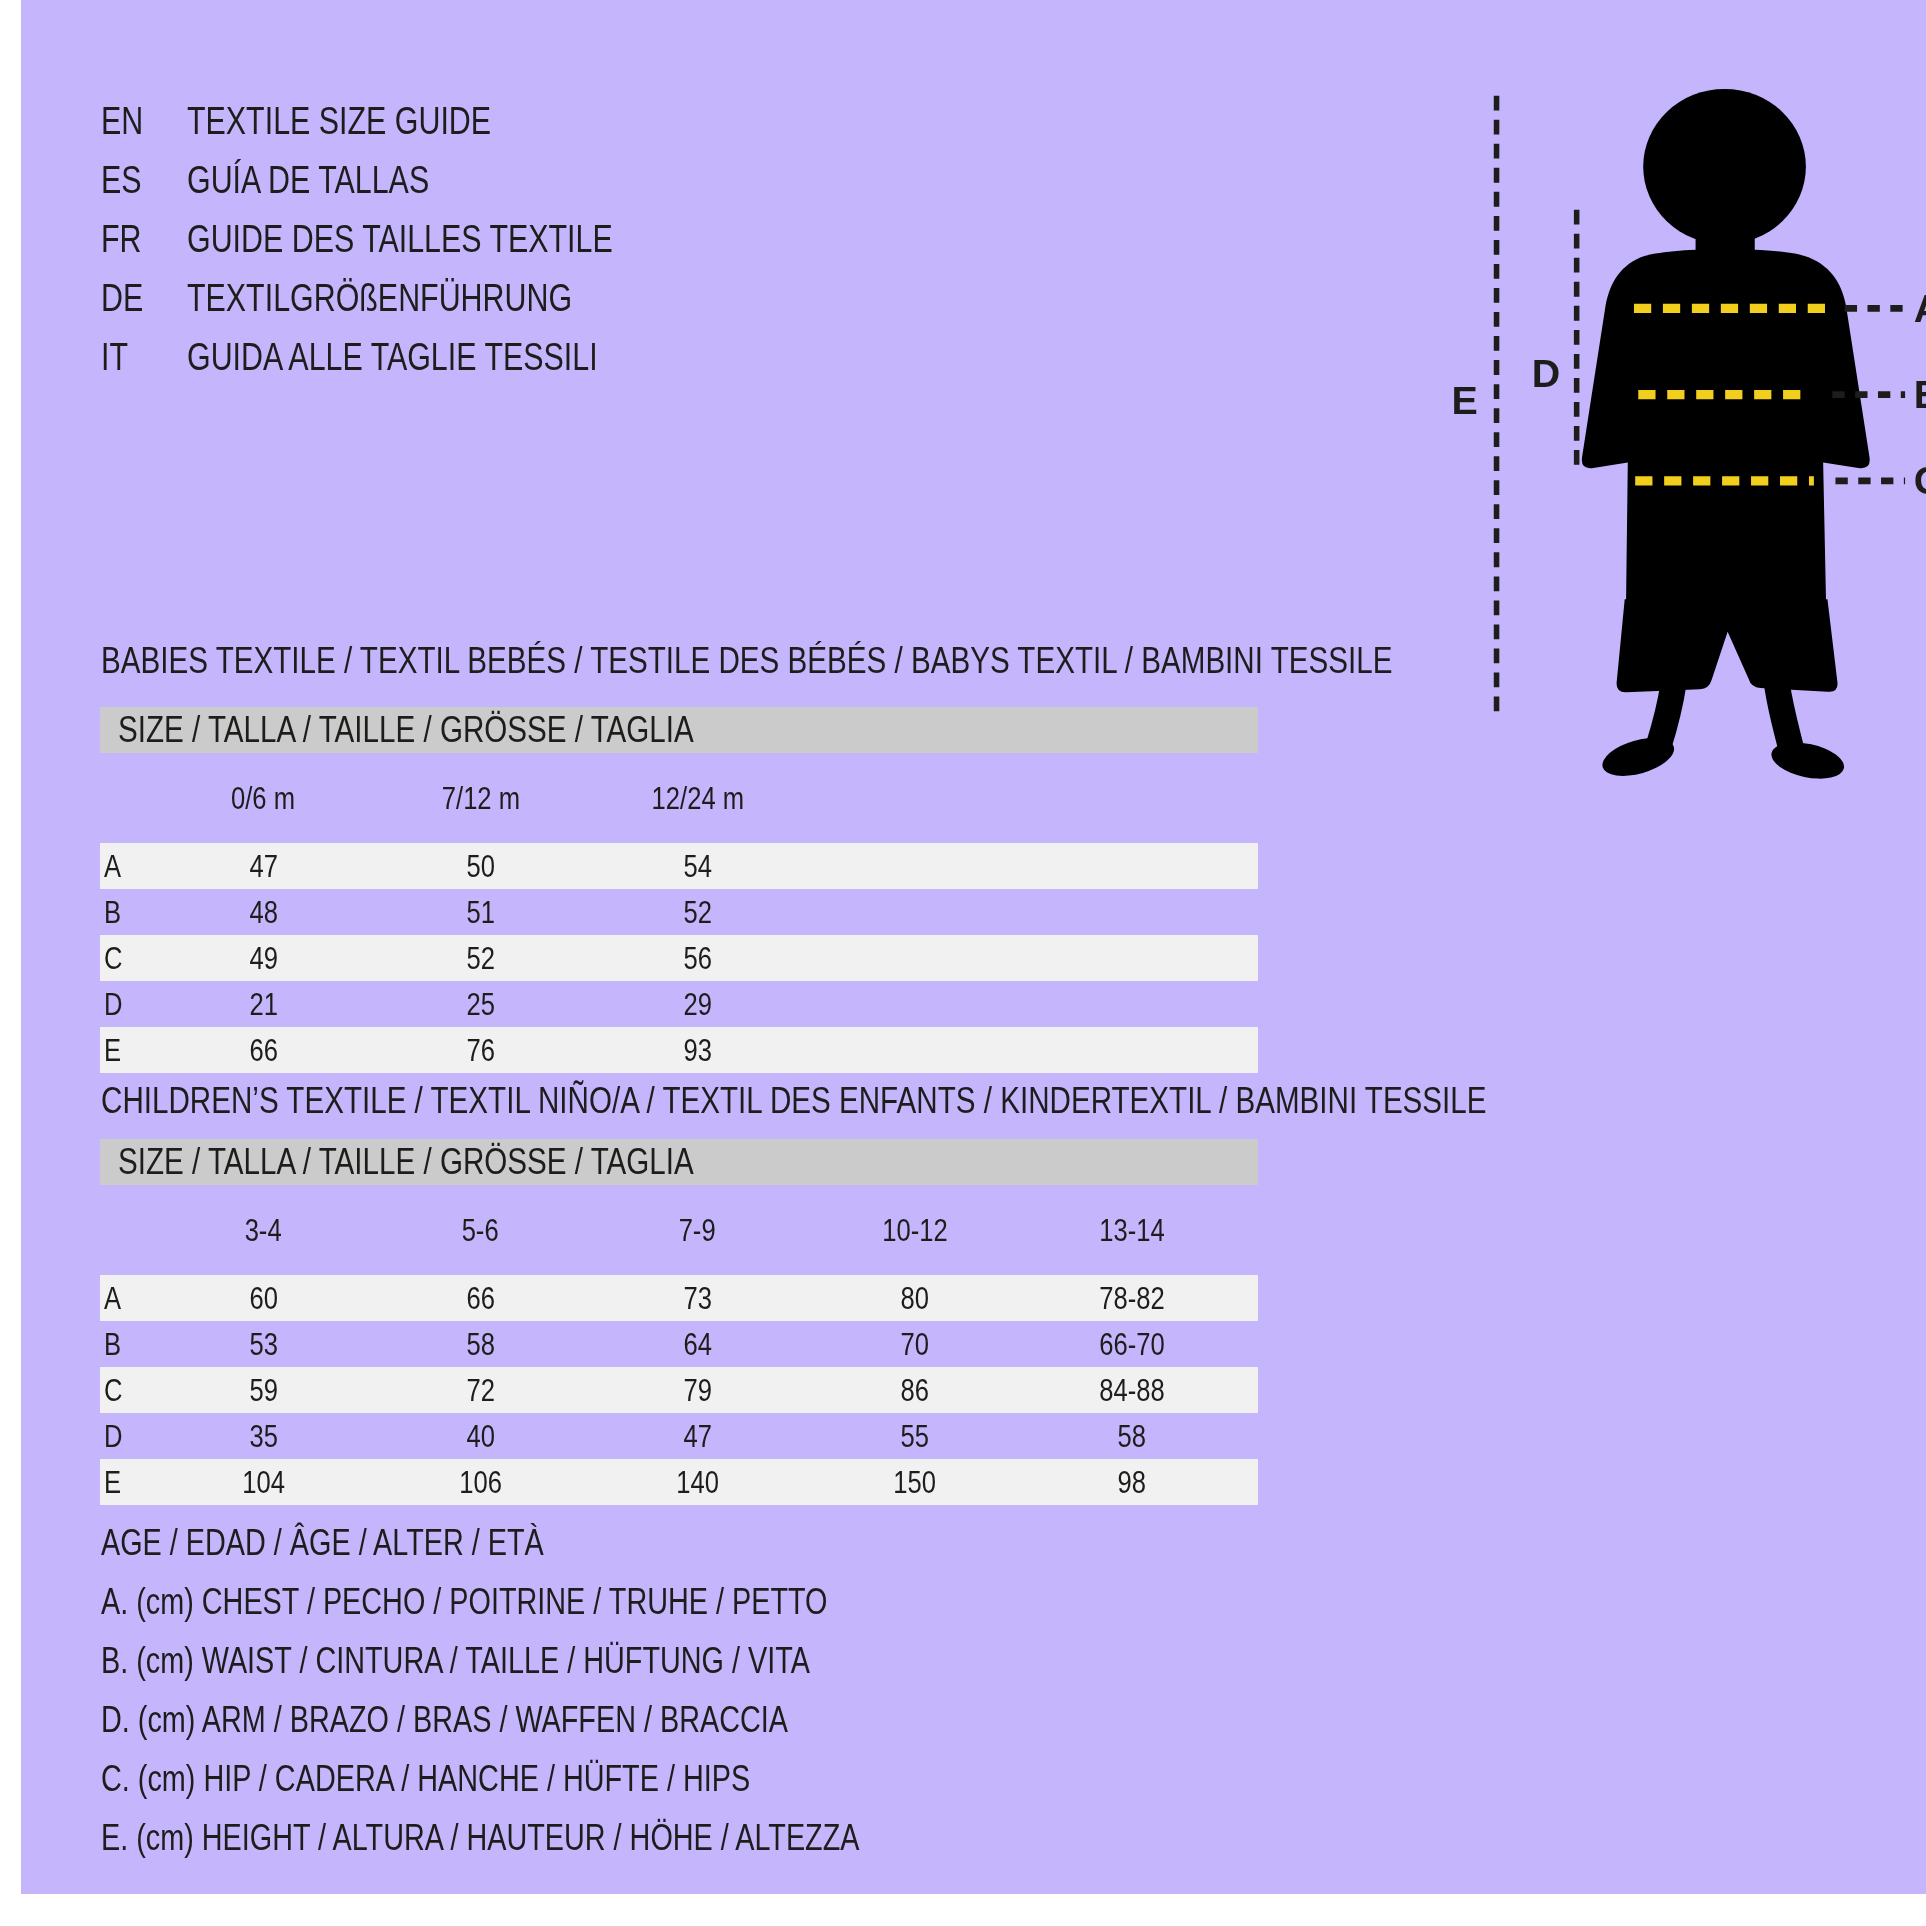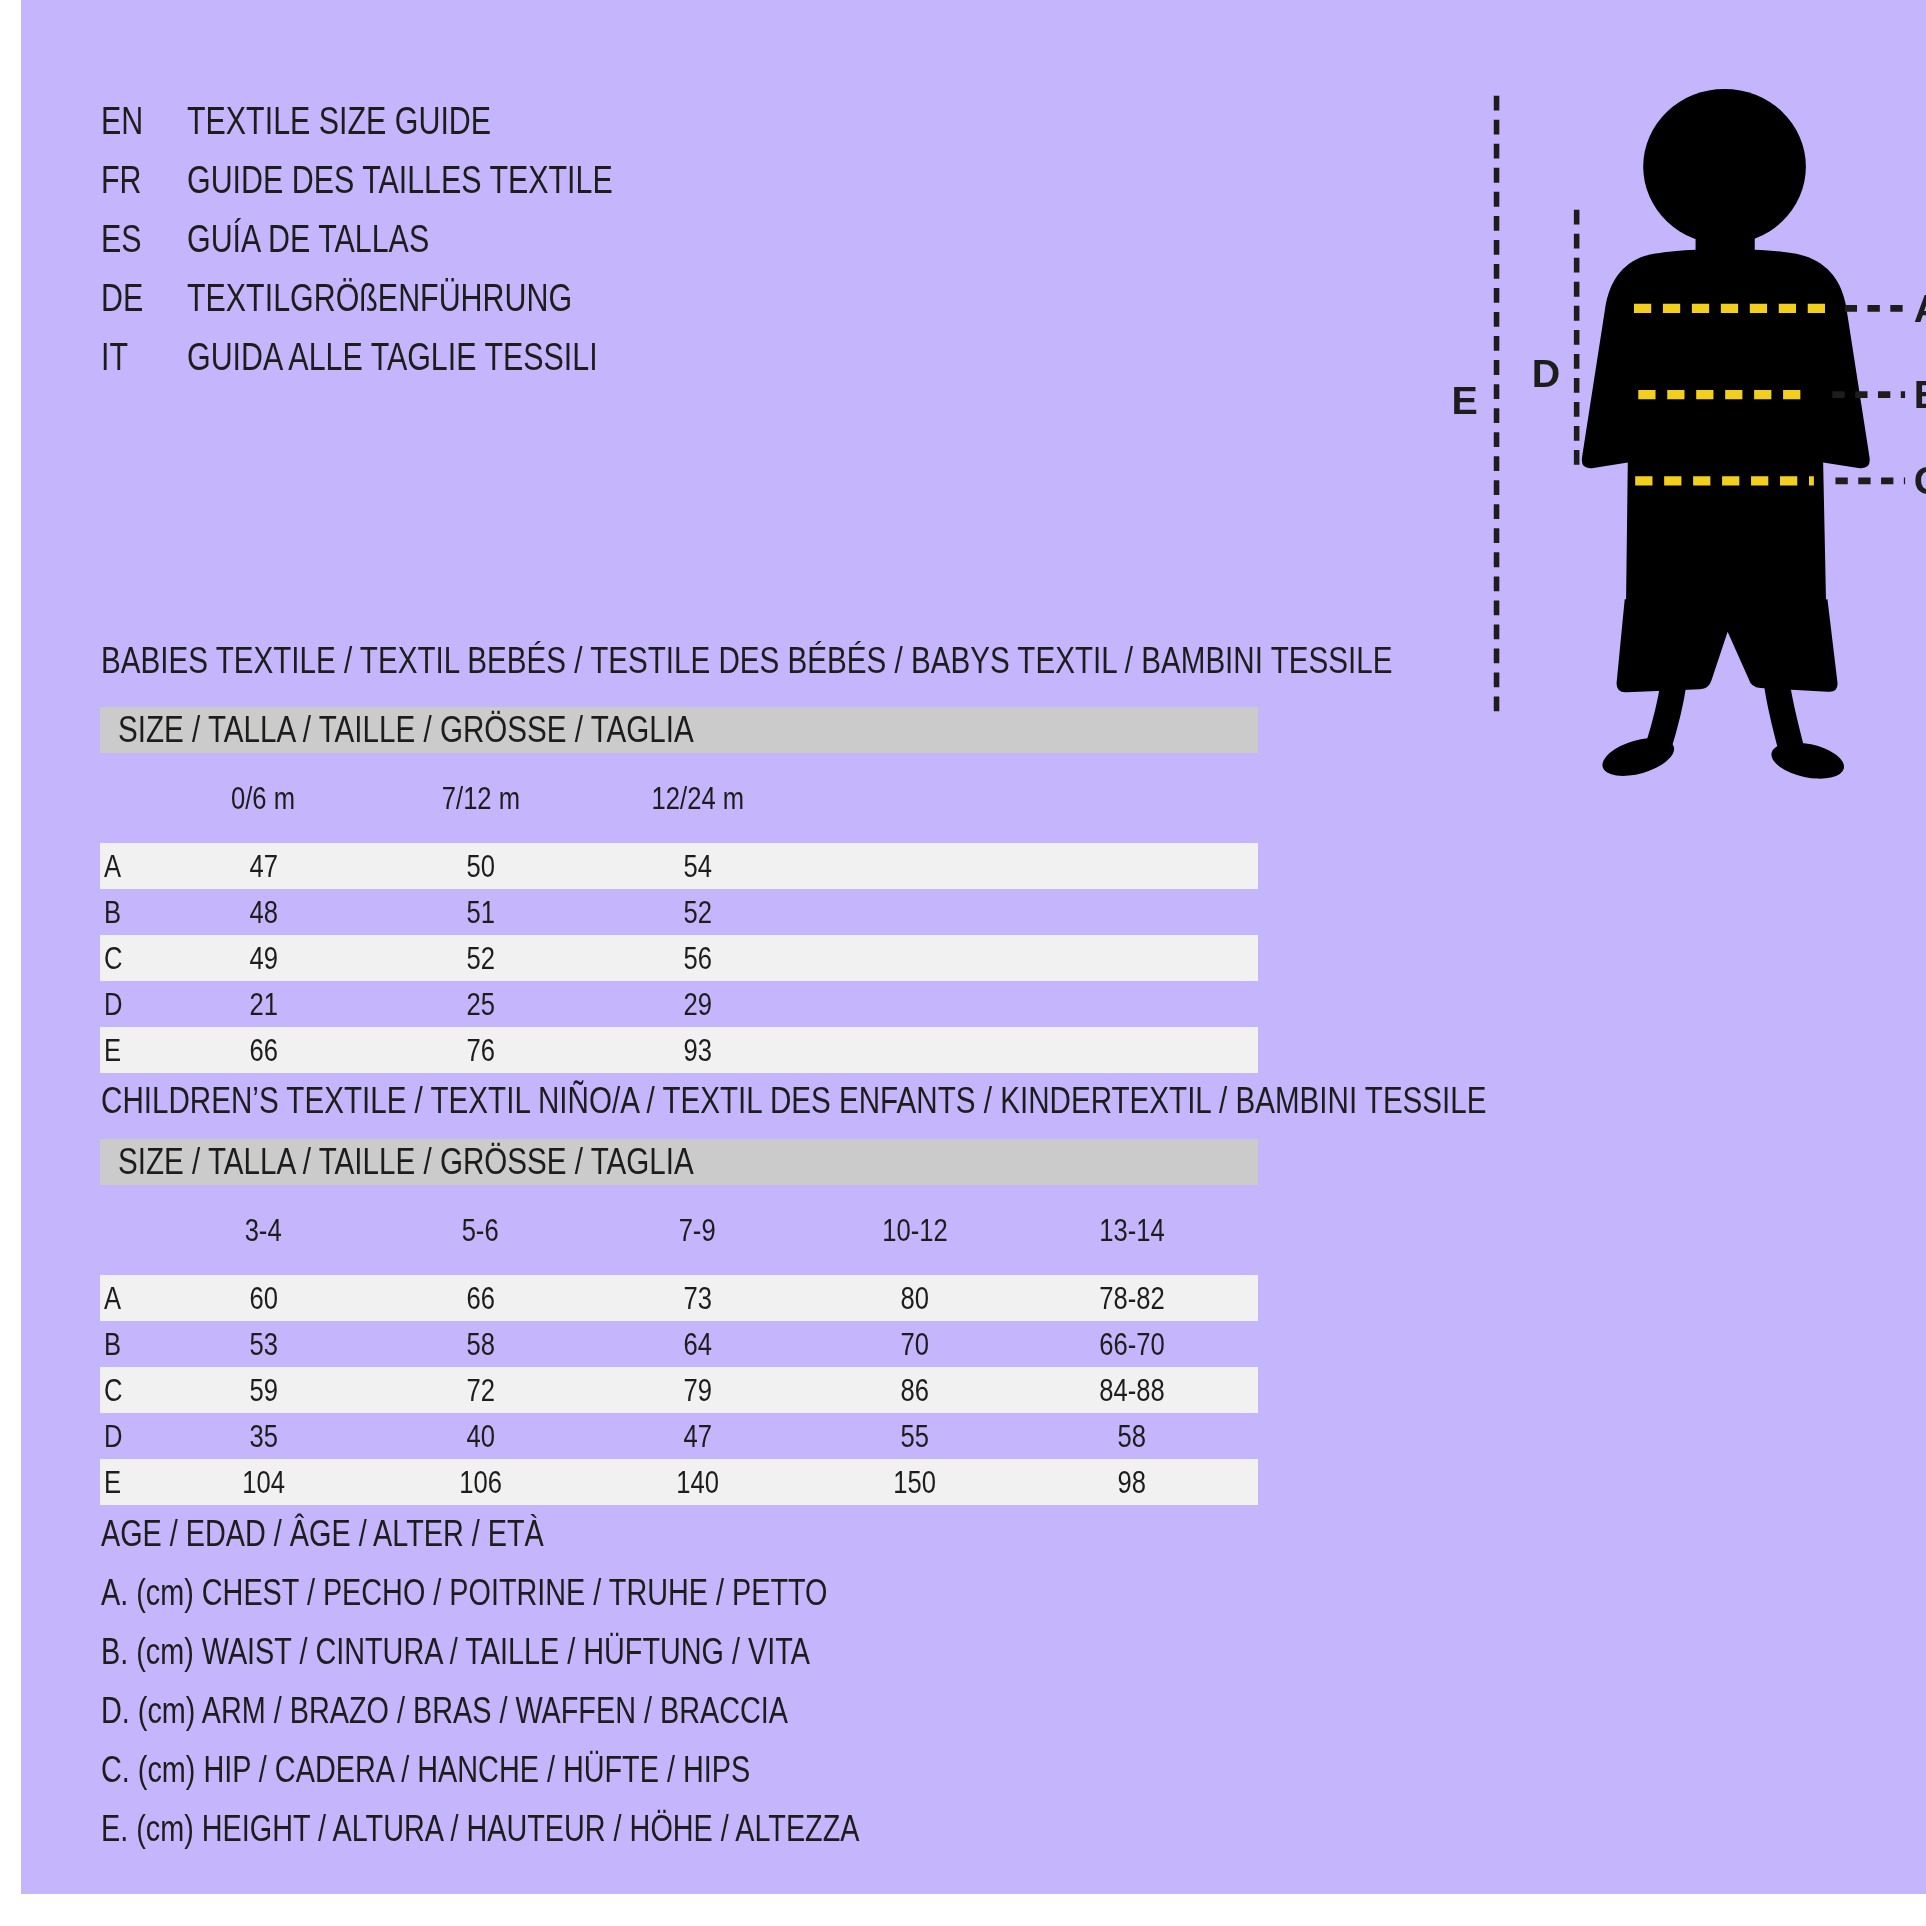--- a/index.html
+++ b/index.html
@@ -24,39 +24,39 @@
   .col-hdrs{height:90px;}
   .g-row{display:grid;align-items:center;font-size:32px;}
   .col-hdrs .g-row{height:90px;}
   .rows .g-row{height:46px;}
   .g-row .lab{padding-left:3.7px;text-align:left;}
   .g-row .val{text-align:center;}
   .stripe{background:#f1f1f1;}
 
   
   .legend{position:absolute;left:80px;top:1513px;}
-  .legend-row{height:59px;display:flex;align-items:flex-start;font-size:36px;}
+  .legend-row{height:59px;display:flex;align-items:center;font-size:36px;}
 </style>
 </head>
 <body>
 
 <div id="canvas">
 
   <div class="lang-block" id="langMount">
       <div class="lang-row">
         <span class="lang-code"><span class="cond">EN</span></span>
         <span class="lang-title"><span class="cond">TEXTILE SIZE GUIDE</span></span>
       </div>
       <div class="lang-row">
+        <span class="lang-code"><span class="cond">ES</span></span>
+        <span class="lang-title"><span class="cond">GUÍA DE TALLAS</span></span>
+      </div>
+      <div class="lang-row">
         <span class="lang-code"><span class="cond">FR</span></span>
         <span class="lang-title"><span class="cond">GUIDE DES TAILLES TEXTILE</span></span>
-      </div>
-      <div class="lang-row">
-        <span class="lang-code"><span class="cond">ES</span></span>
-        <span class="lang-title"><span class="cond">GUÍA DE TALLAS</span></span>
       </div>
       <div class="lang-row">
         <span class="lang-code"><span class="cond">DE</span></span>
         <span class="lang-title"><span class="cond">TEXTILGRÖßENFÜHRUNG</span></span>
       </div>
       <div class="lang-row">
         <span class="lang-code"><span class="cond">IT</span></span>
         <span class="lang-title"><span class="cond">GUIDA ALLE TAGLIE TESSILI</span></span>
       </div>
     </div>

